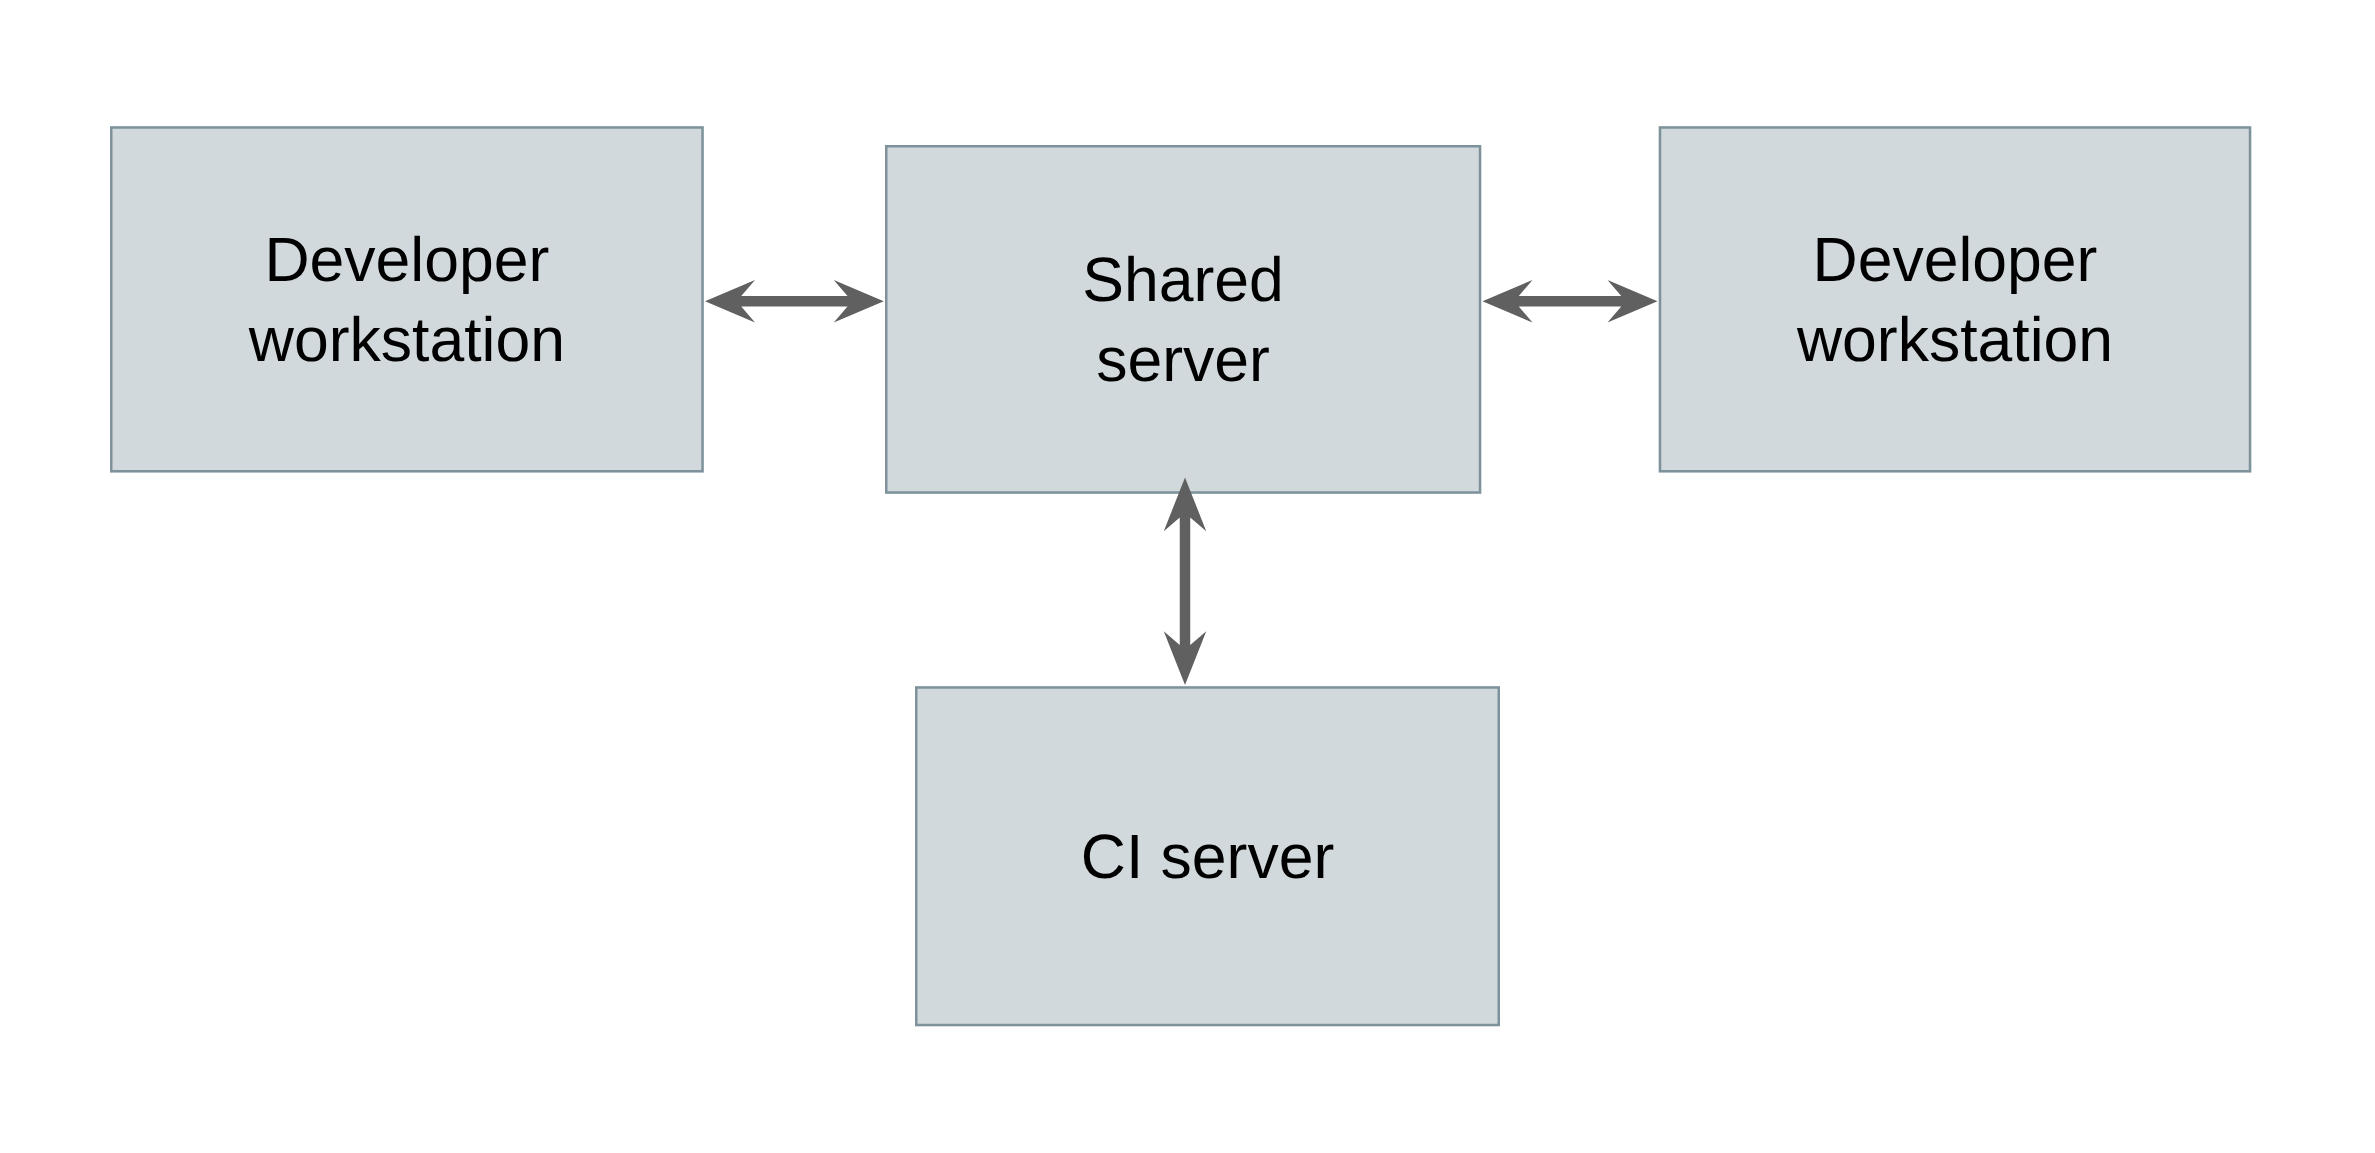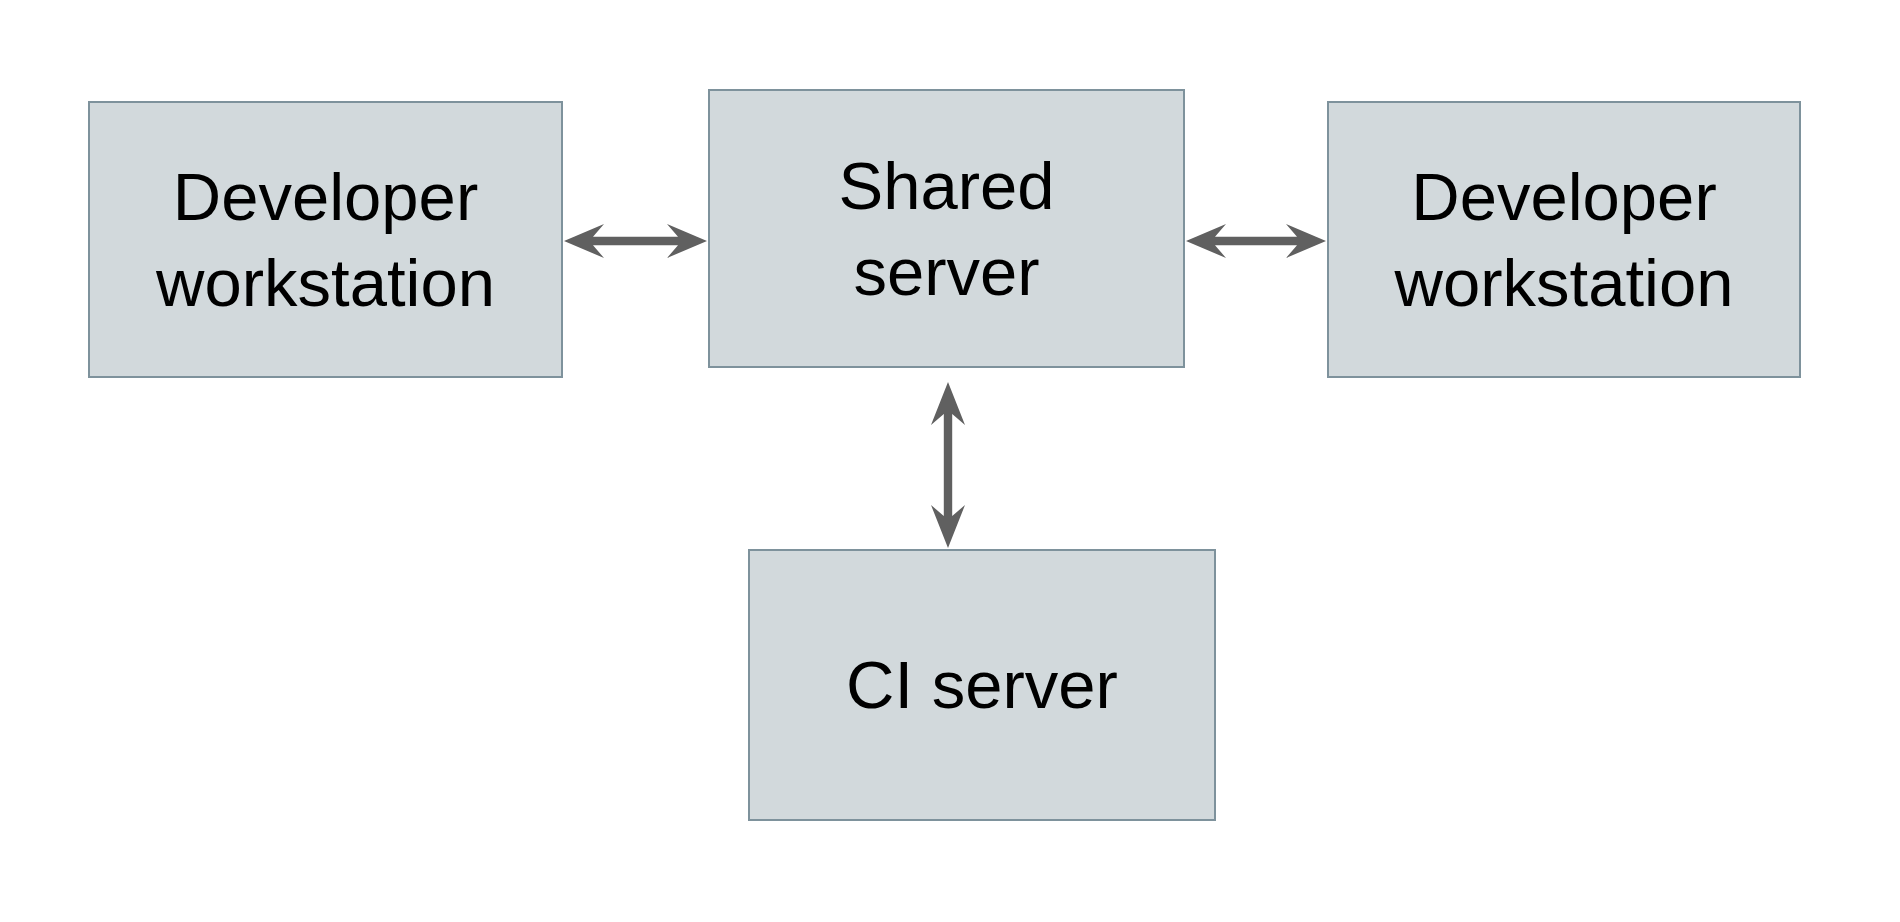--- a/index.html
+++ b/index.html
@@ -19,29 +19,29 @@
     position: absolute;
     box-sizing: border-box;
     background: var(--box-fill, #d2d9dc);
     border: 2px solid var(--box-border, #7e929c);
     display: flex;
     align-items: center;
     justify-content: center;
     text-align: center;
   }
   .node .label {
-    font-size: 67px;
+    font-size: 50px;
     line-height: 1.28;
     color: var(--text-color, #000000);
     letter-spacing: 0;
   }
   #node-dev-left   { left: 88px;   top: 101px; width: 475px; height: 277px; }
-  #node-cache      { left: 708px;  top: 89px; width: 477px; height: 279px; }
+  #node-cache      { left: 708px;  top: 116px; width: 477px; height: 279px; }
   #node-dev-right  { left: 1327px; top: 101px; width: 474px; height: 277px; }
-  #node-ci         { left: 748px;  top: 549px; width: 468px; height: 272px; }
+  #node-ci         { left: 732px;  top: 549px; width: 468px; height: 272px; }
 
   .edge {
     position: absolute;
   }
   .edge svg { display: block; }
   .edge path { fill: var(--arrow-color, #606060); }
 
   #edge-left  { left: 563px;  top: 221px; width: 145px; height: 40px; }
   #edge-right { left: 1185px; top: 221px; width: 142px; height: 40px; }
   #edge-down  { left: 928px;  top: 381px; width: 40px;  height: 168px; }

